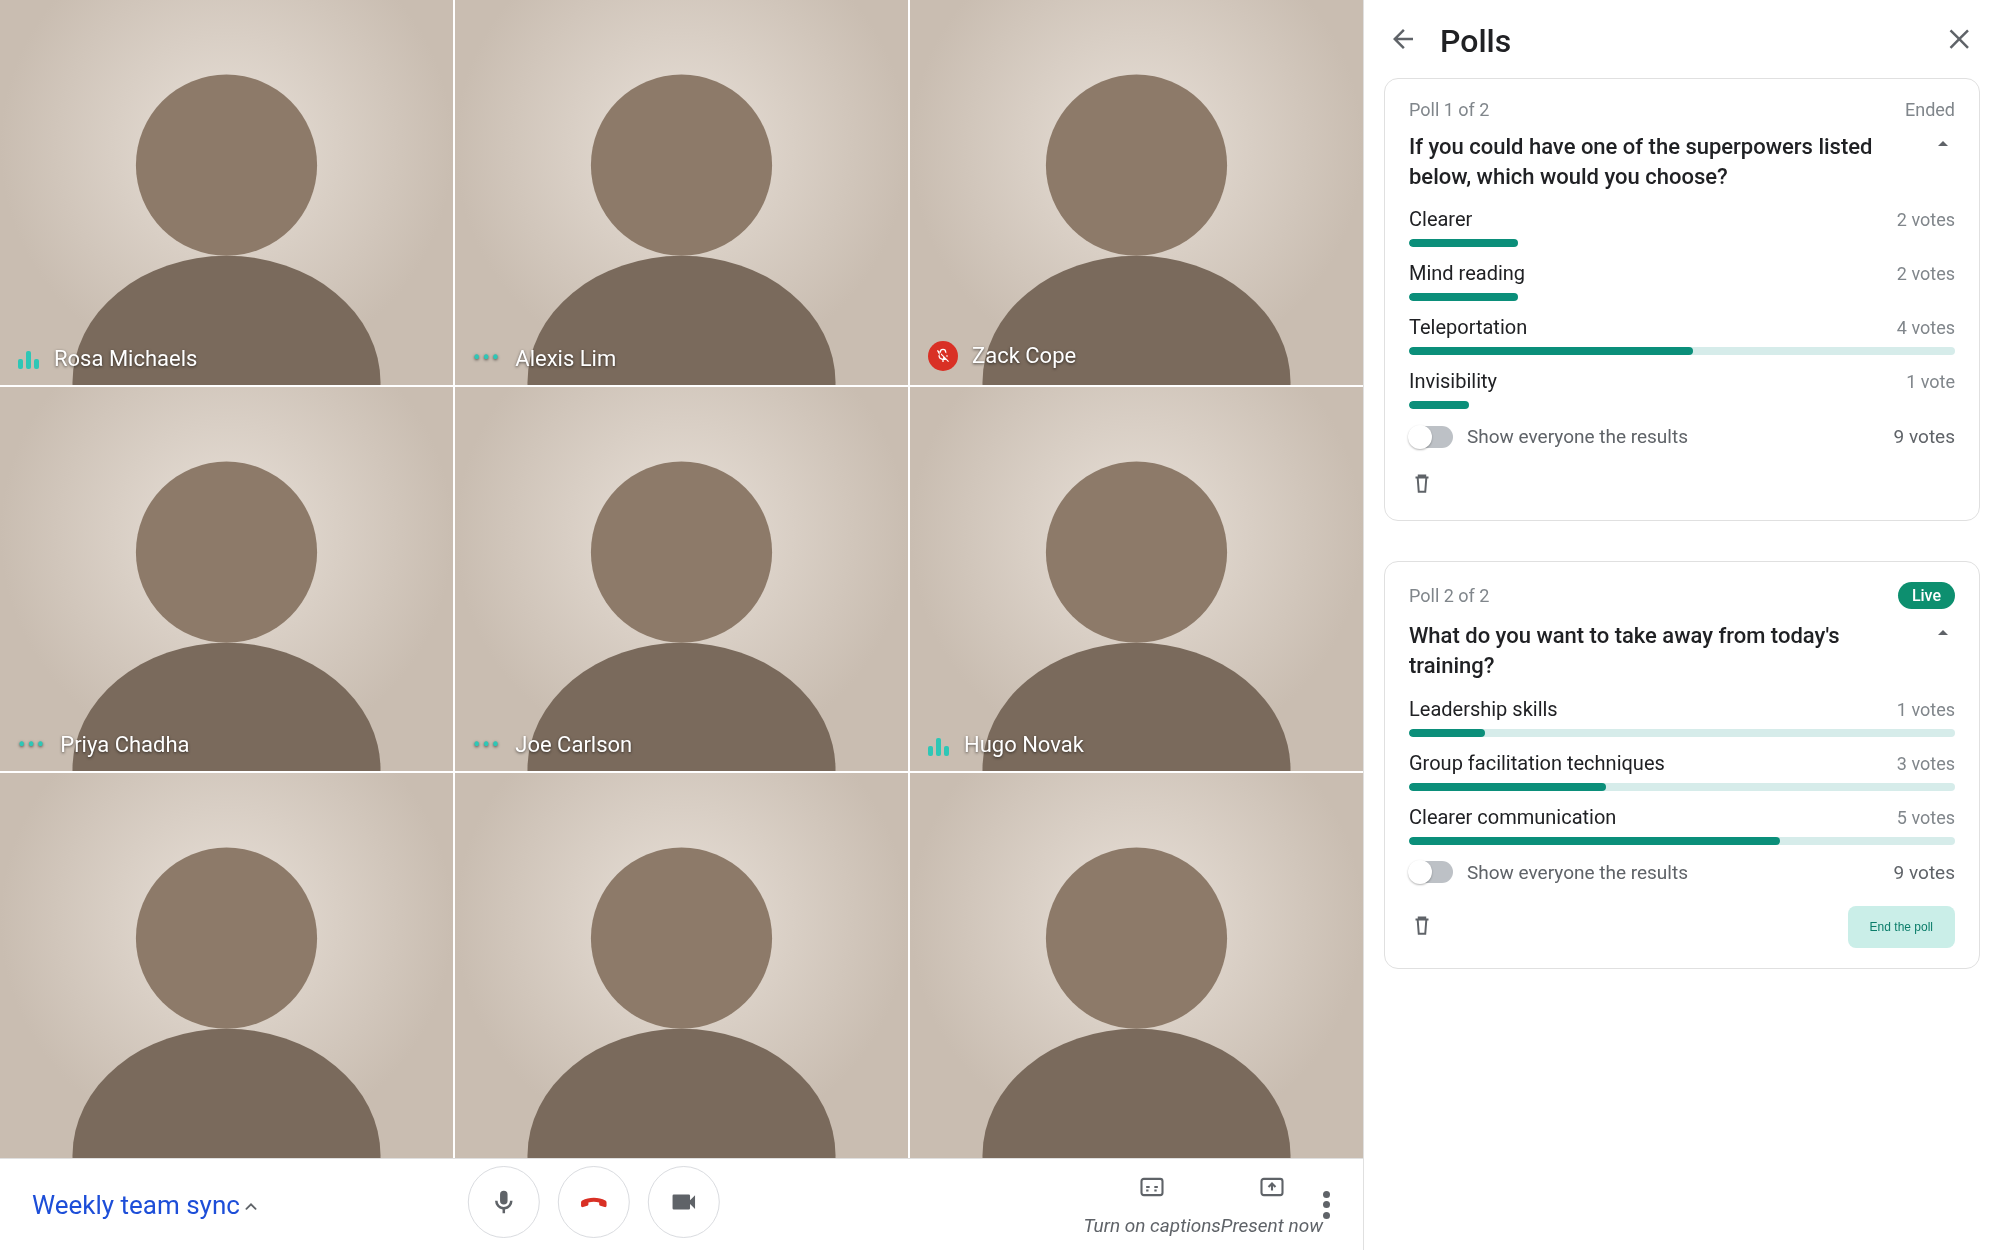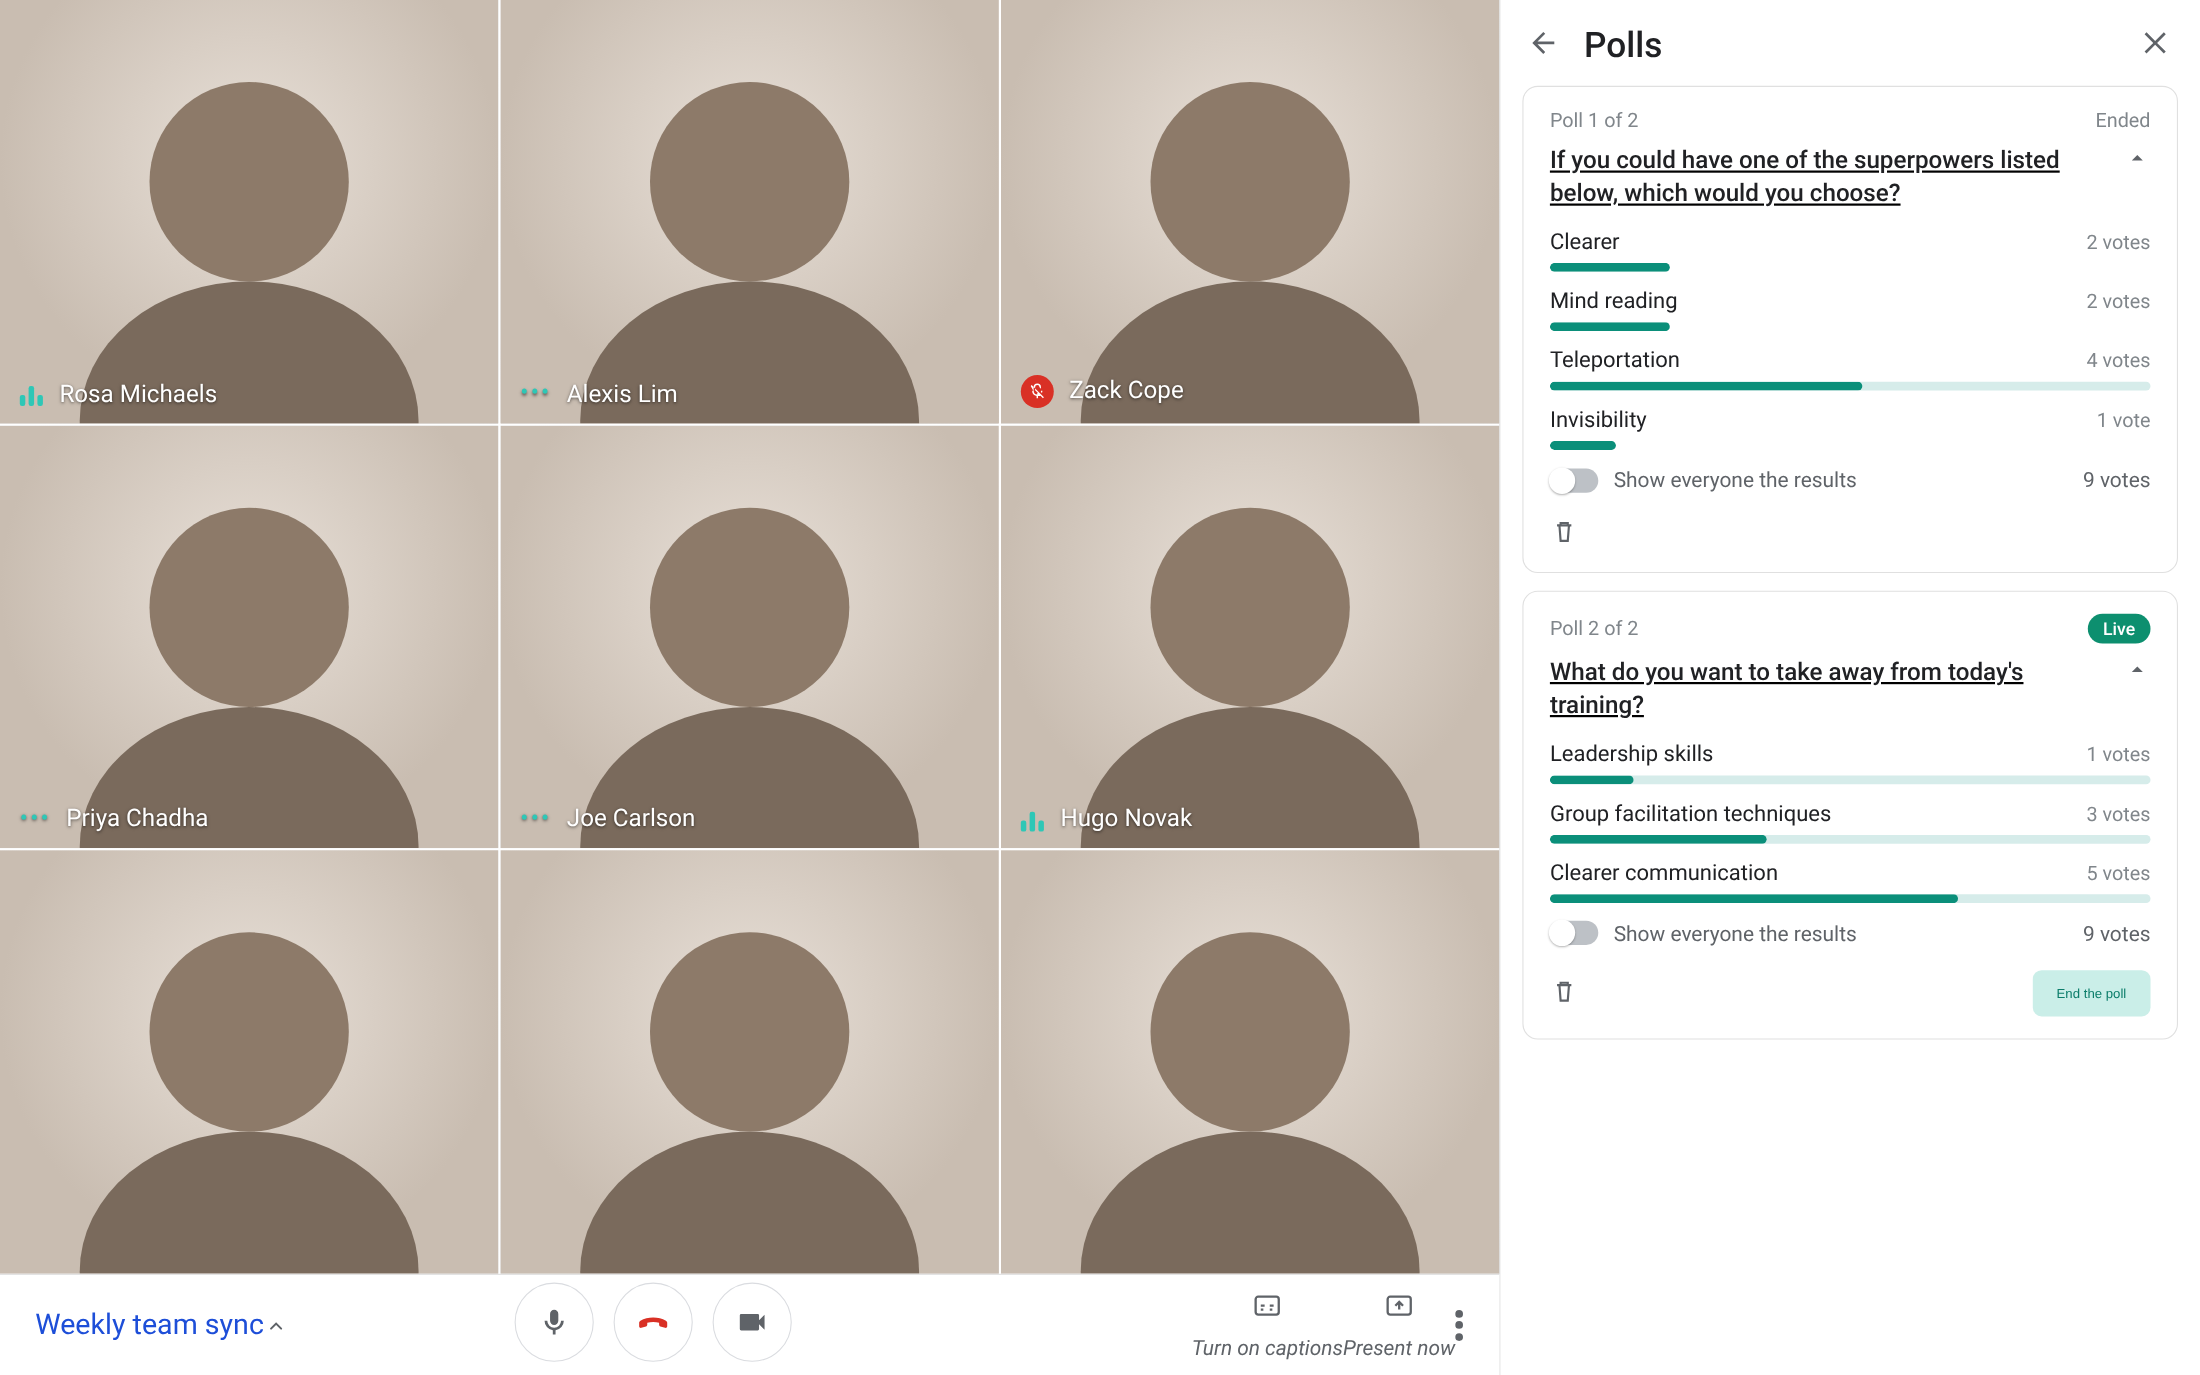--- a/index.html
+++ b/index.html
@@ -155,32 +155,32 @@
   .panel-header h1 {
     font-size:32px; font-weight:500; color:#202124; flex:1;
   }
   .icon-btn { cursor:pointer; }
   .icon-btn svg { width:30px; height:30px; fill:#5f6368; }
 
   .poll-card {
     border:1px solid #e0e0e0;
     border-radius:14px;
     padding:20px 24px 20px 24px;
-    margin-bottom:16px;
+    margin-bottom:40px;
   }
   .poll-meta {
     display:flex; align-items:center; justify-content:space-between;
     color:#80868b; font-size:18px; margin-bottom:12px;
   }
   .badge-live {
     background:#0d8f6f; color:#fff; font-size:16px;
     padding:4px 14px; border-radius:14px; font-weight:500;
   }
   .poll-q-row {
-    display:flex; align-items:flex-start; gap:12px; margin-bottom:16px;text-decoration:underline;
+    display:flex; align-items:flex-start; gap:12px; margin-bottom:16px;
   }
   .poll-q {
     font-size:22px; font-weight:500; color:#202124; line-height:1.35; flex:1;
   }
   .collapse-caret svg{ width:24px; height:24px; fill:#5f6368; }
 
   .option { margin-bottom:14px; }
   .opt-head {
     display:flex; justify-content:space-between; align-items:baseline;
     font-size:20px; color:#202124; margin-bottom:8px;

